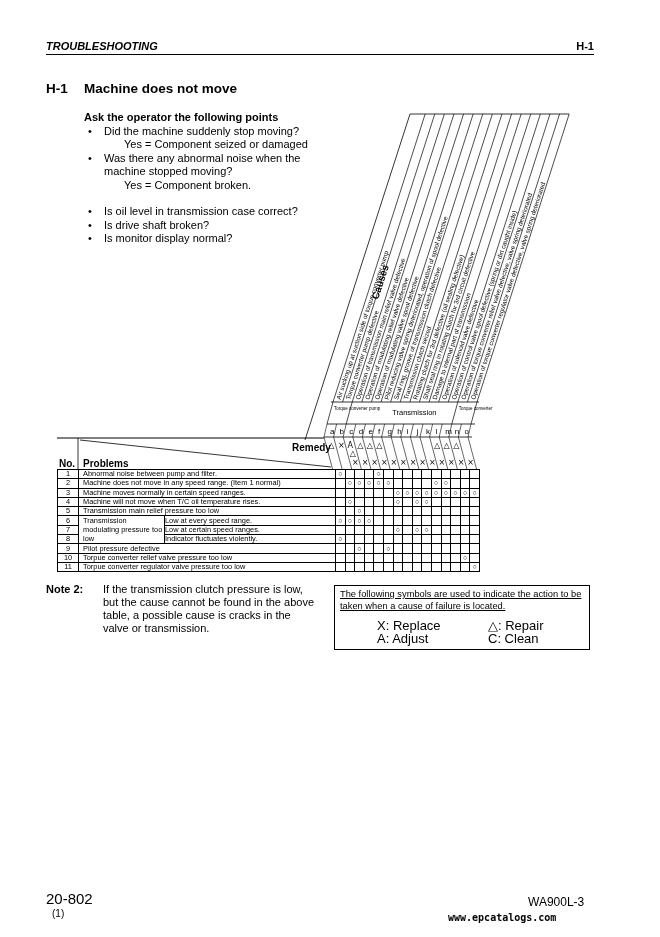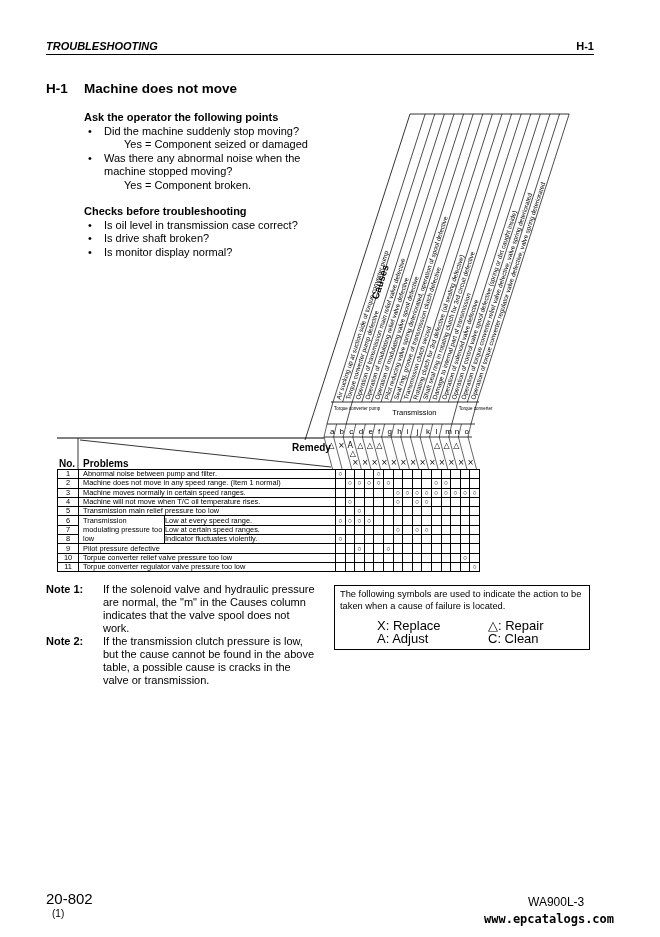--- a/index.html
+++ b/index.html
@@ -27,27 +27,27 @@
   table.mat td.cell { width:8.6px; text-align:center; font-size:7px; }
   table.mat td.grp { width:78px; padding-left:4px; vertical-align:top; line-height:9px; }
   table.mat td.sub { width:164px; }
   table.mat tr.sep td { border-top:1.3px solid #000; }
 
   .notes { position:absolute; left:46px; top:583px; width:270px; font-size:11px; line-height:13px; }
   .note { position:relative; padding-left:57px; }
   .note .lbl { position:absolute; left:0; top:0; font-weight:bold; }
 
   .legend { position:absolute; left:334px; top:585px; width:254px; height:63px; border:1.3px solid #000; font-size:9.3px; }
-  .legend .txt { position:absolute; left:5px; top:2px; width:248px; line-height:12px; }
+  .legend .txt { position:absolute; left:5px; top:2px; width:248px; line-height:12px;text-decoration:underline; }
   .legend .sym { position:absolute; font-size:13px; }
 
   .foot-l { position:absolute; left:46px; top:890px; font-size:15px; }
   .foot-l2 { position:absolute; left:52px; top:908px; font-size:10px; }
   .foot-r { position:absolute; left:528px; top:895px; font-size:12px; }
-  .foot-url { position:absolute; left:448px; top:912px; font-family:"DejaVu Sans Mono", monospace; font-size:12px; font-weight:bold;margin-left:36px; }
+  .foot-url { position:absolute; left:448px; top:912px; font-family:"DejaVu Sans Mono", monospace; font-size:10px; font-weight:bold; }
 </style>
 </head>
 <body>
 
 <div class="hdr">
   <span class="l">TROUBLESHOOTING</span>
   <span class="r">H-1</span>
 </div>
 
 <div class="title">
@@ -56,21 +56,20 @@
 
 <div class="ask">
   <h4>Ask the operator the following points</h4>
   <ul>
     <li>Did the machine suddenly stop moving?</li>
     <div class="yes">Yes = Component seized or damaged</div>
     <li>Was there any abnormal noise when the machine stopped moving?</li>
     <div class="yes">Yes = Component broken.</div>
   </ul>
   <div class="gap"></div>
-  <h4>Checks before troubleshooting</h4>
   <ul>
     <li>Is oil level in transmission case correct?</li>
     <li>Is drive shaft broken?</li>
     <li>Is monitor display normal?</li>
   </ul>
 </div>
 
 <div class="causes-area">
   <svg id="causes-svg" width="660" height="600">
       <line x1="333" y1="402" x2="425.15999999999997" y2="114" stroke="#000" stroke-width="0.7"></line>
@@ -406,24 +405,20 @@
         <td class="cell"></td>
         <td class="cell"></td>
         <td class="cell"></td>
         <td class="cell">○</td>
       </tr>
     </tbody>
   </table>
 
 <div class="notes">
   <div class="note">
-    <span class="lbl">Note 1:</span>
-    <span>If the solenoid valve and hydraulic pressure are normal, the "m" in the Causes column indicates that the valve spool does not work.</span>
-  </div>
-  <div class="note">
     <span class="lbl">Note 2:</span>
     <span>If the transmission clutch pressure is low, but the cause cannot be found in the above table, a possible cause is cracks in the valve or transmission.</span>
   </div>
 </div>
 
 <div class="legend">
   <div class="txt">The following symbols are used to indicate the action to be taken when a cause of failure is located.</div>
   <span class="sym" style="left:42px;top:32px;">X: Replace</span>
   <span class="sym" style="left:153px;top:32px;">△: Repair</span>
   <span class="sym" style="left:42px;top:45px;">A: Adjust</span>

